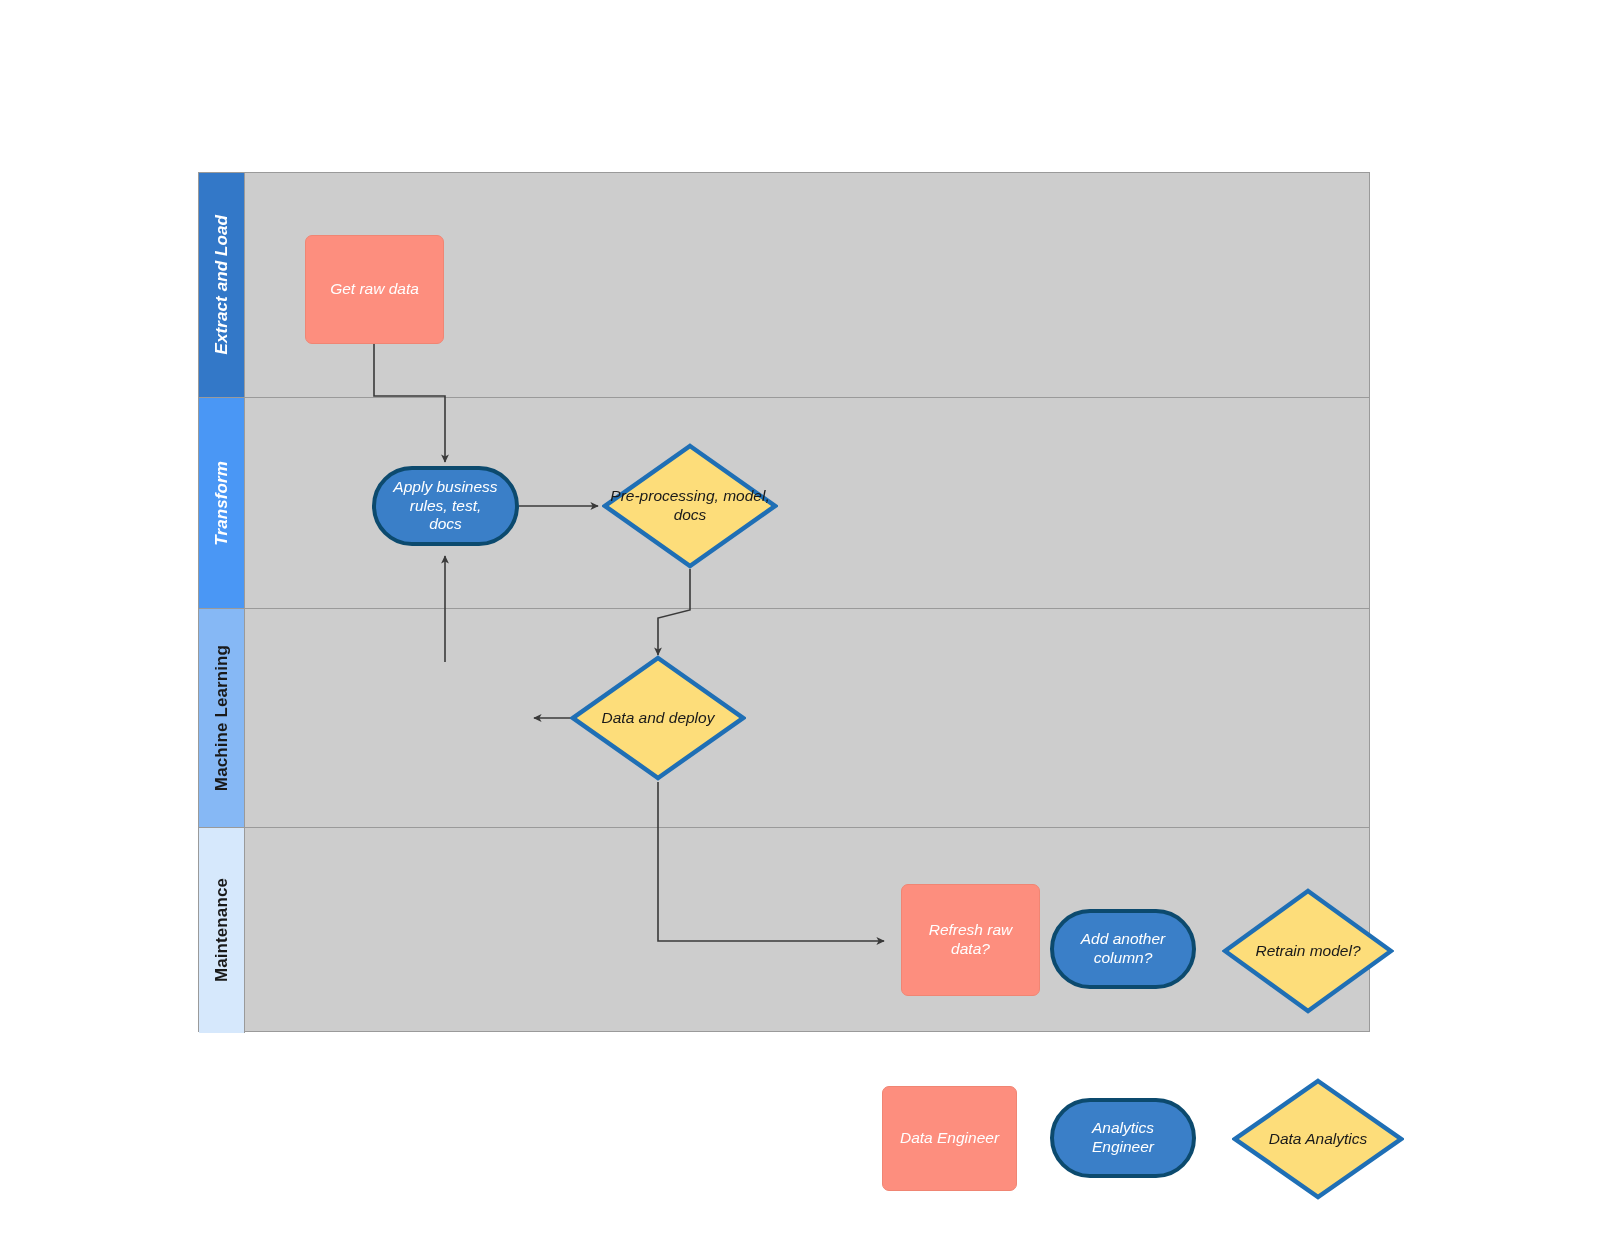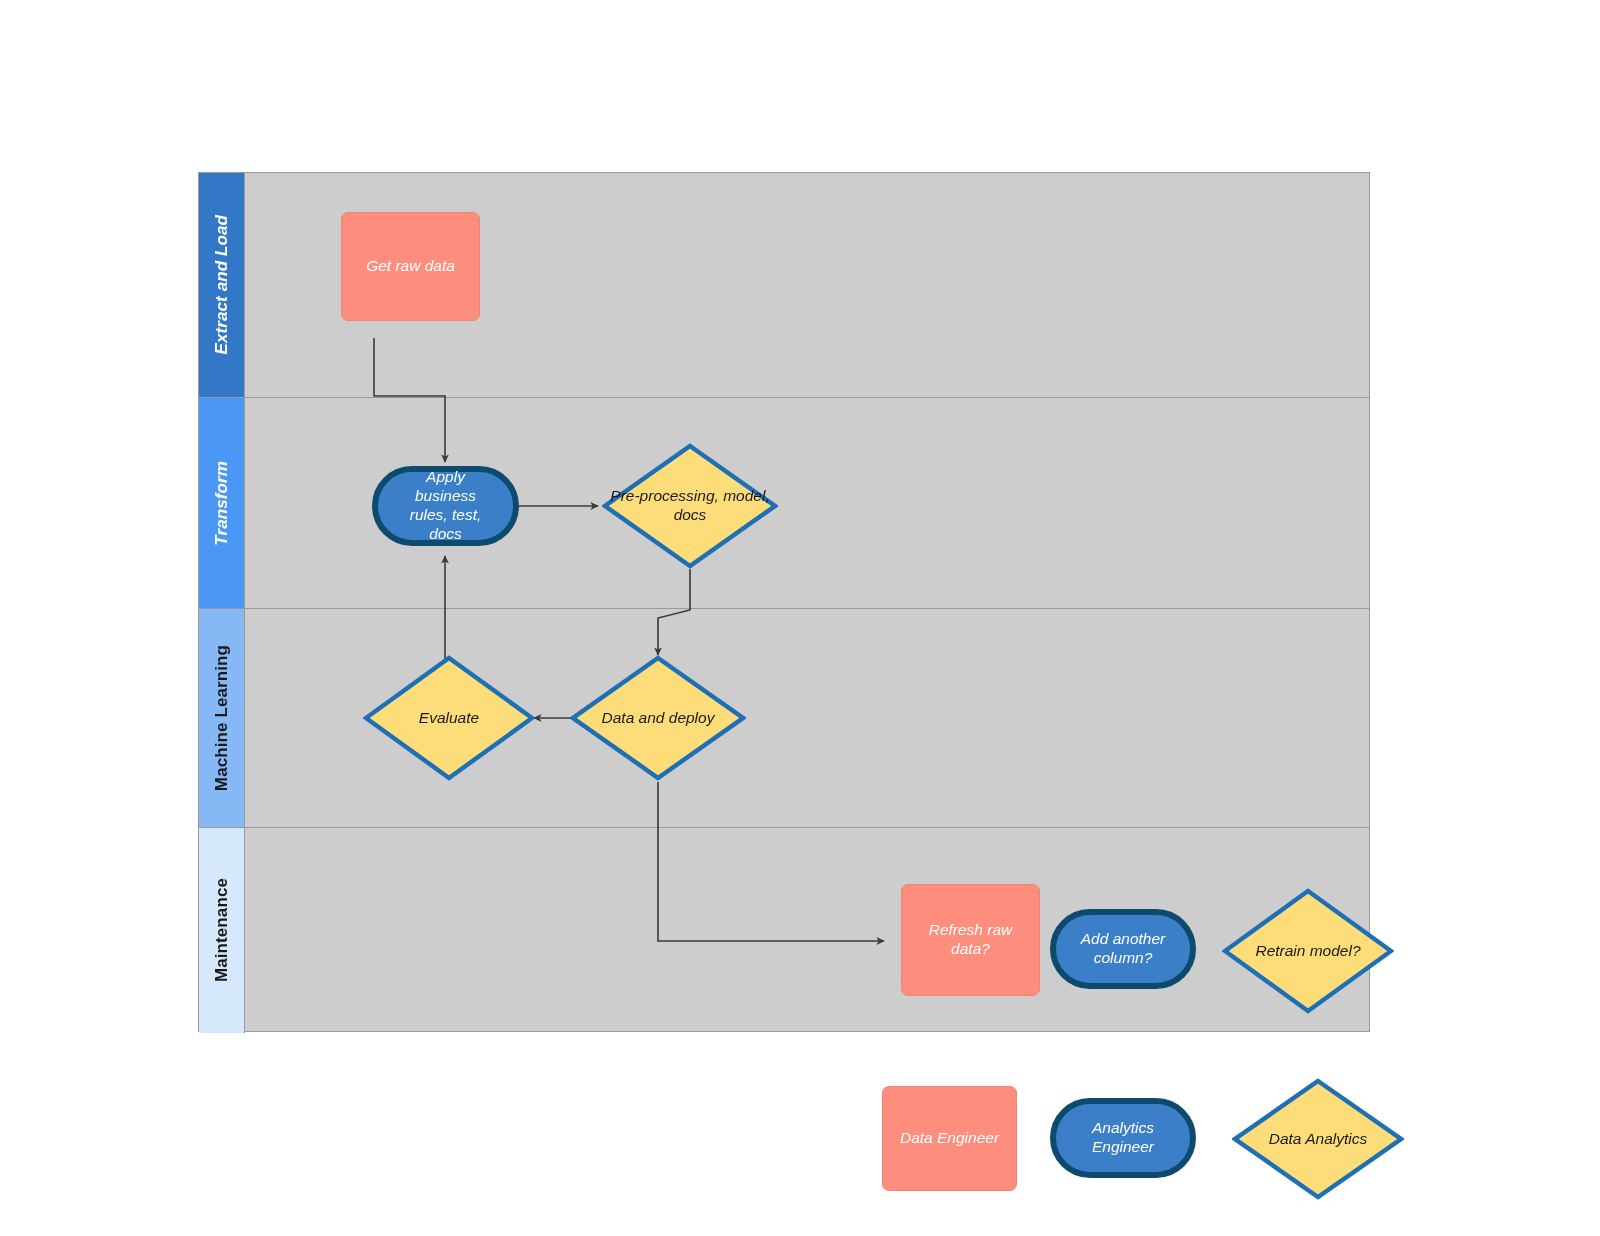--- a/index.html
+++ b/index.html
@@ -94,21 +94,21 @@
   .n-process {
     background: #fd8e7e;
     border: 1px solid #f08573;
     border-radius: 7px;
     color: #ffffff;
   }
 
   
   .n-terminator {
     background: #3a7fc8;
-    border: 6px solid #0c4a6e;
+    border: 4px solid #0c4a6e;
     border-radius: 999px;
     color: #ffffff;
   }
 
   
   .n-decision {
     background: transparent;
     border: none;
     color: #1a1a1a;
   }
@@ -172,41 +172,35 @@
 
     <path d="M 690,569 L 690,610 L 658,618 L 658,655" fill="none" stroke="#3a3a3a" stroke-width="1.6" marker-end="url(#ah)"></path>
 
     <path d="M 572,718 L 534,718" fill="none" stroke="#3a3a3a" stroke-width="1.6" marker-end="url(#ah)"></path>
 
     <path d="M 445,662 L 445,556" fill="none" stroke="#3a3a3a" stroke-width="1.6" marker-end="url(#ah)"></path>
 
     <path d="M 658,782 L 658,941 L 884,941" fill="none" stroke="#3a3a3a" stroke-width="1.6" marker-end="url(#ah)"></path>
   </svg>
 
-  <div class="node n-process" style="left:305px;top:212px;width:139px;height:109px;margin-left:36px;">
+  <div class="node n-process" style="left:305px;top:235px;width:139px;height:109px;">
     <span>Get raw data</span>
   </div>
 
   <div class="node n-terminator" style="left:372px;top:466px;width:147px;height:80px;">
     <span style="padding:0 16px;">Apply business rules, test, docs</span>
   </div>
 
   <div class="node n-decision" style="left:602px;top:443px;width:176px;height:126px;">
     <svg class="dia" viewBox="0 0 176 126" preserveAspectRatio="none">
       <polygon points="88,3 173,63 88,123 3,63" fill="#fddd7a" stroke="#1f6fb5" stroke-width="4.5"></polygon>
     </svg>
     <span class="lbl">Pre-processing, model, docs</span>
   </div>
 
-  <div class="node n-decision" style="left:363px;top:655px;width:172px;height:126px;">
-    <svg class="dia" viewBox="0 0 172 126" preserveAspectRatio="none">
-      <polygon points="86,3 169,63 86,123 3,63" fill="#fddd7a" stroke="#1f6fb5" stroke-width="4.5"></polygon>
-    </svg>
-    <span class="lbl">Evaluate</span>
-  </div>
 
   <div class="node n-decision" style="left:570px;top:655px;width:176px;height:126px;">
     <svg class="dia" viewBox="0 0 176 126" preserveAspectRatio="none">
       <polygon points="88,3 173,63 88,123 3,63" fill="#fddd7a" stroke="#1f6fb5" stroke-width="4.5"></polygon>
     </svg>
     <span class="lbl">Data and deploy</span>
   </div>
 
   <div class="node n-process" style="left:890px;top:884px;width:139px;height:112px;margin-left:11px;">
     <span style="padding:0 14px;">Refresh raw data?</span>

